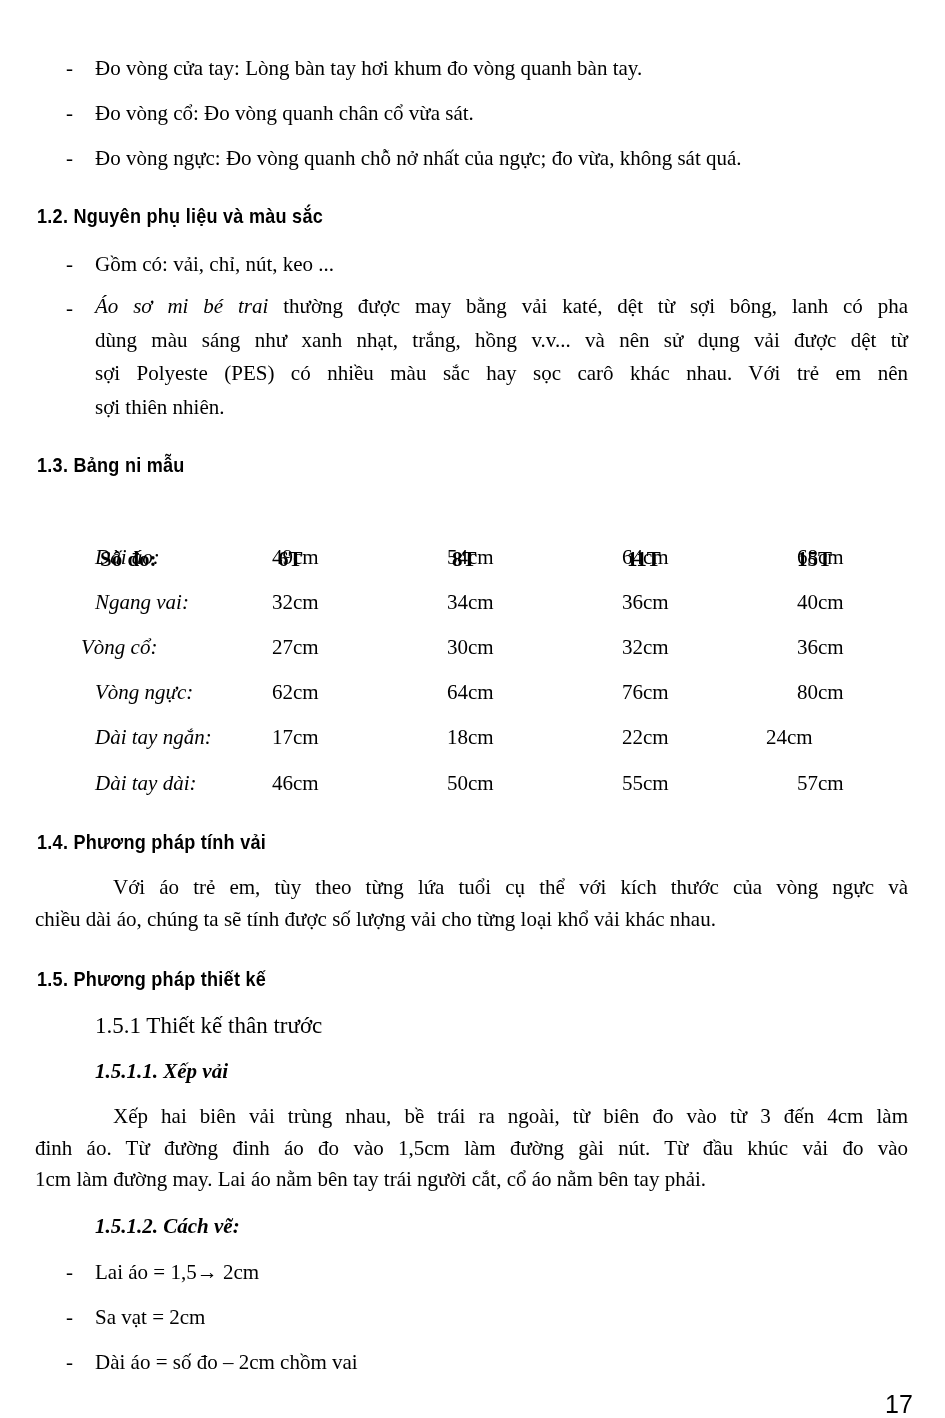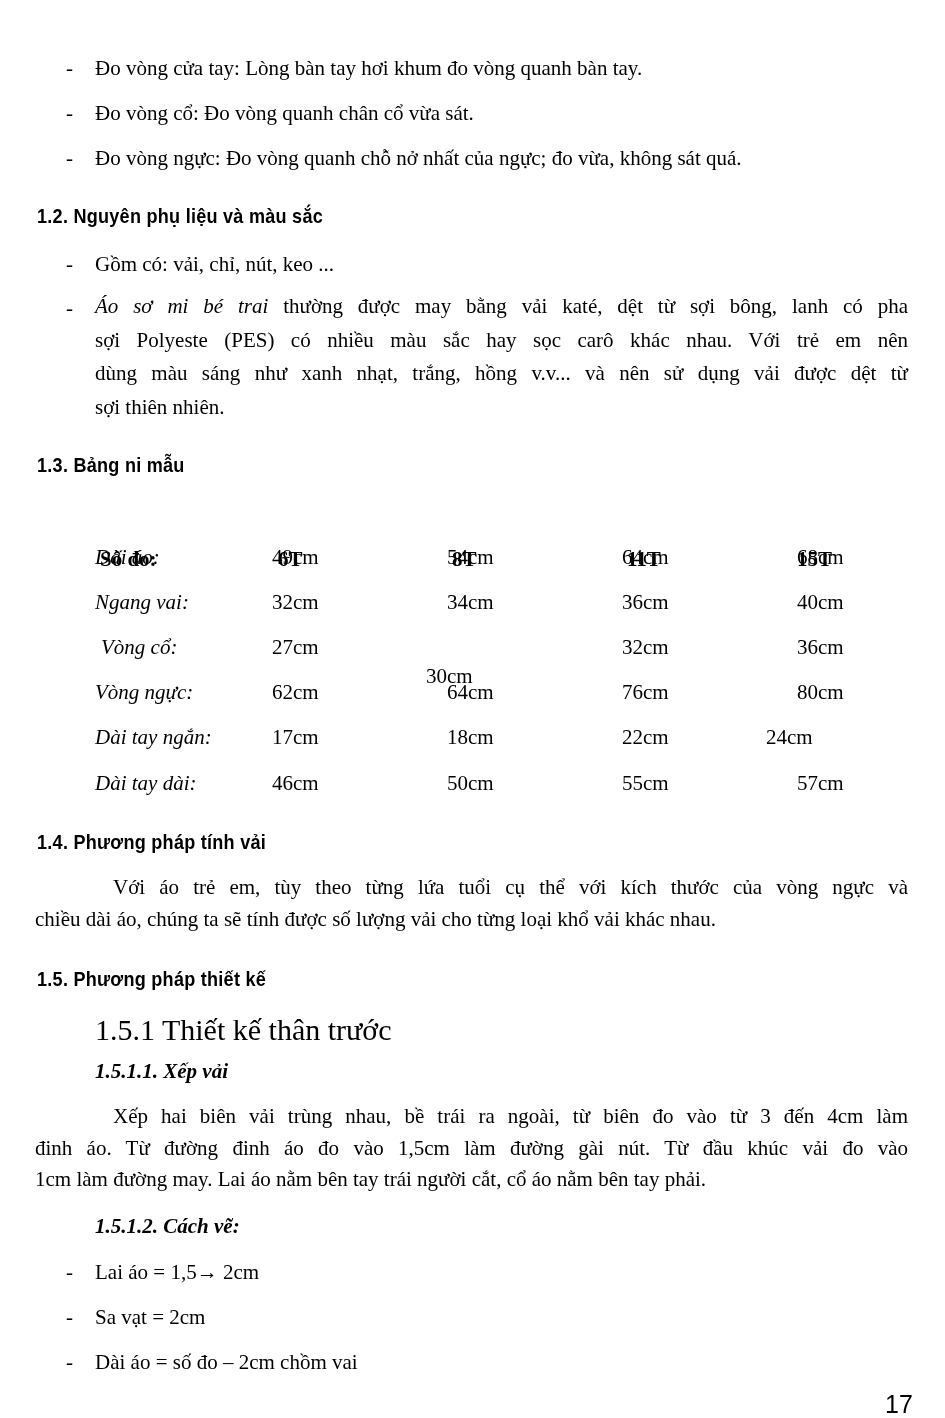--- a/index.html
+++ b/index.html
@@ -72,21 +72,21 @@
   .tbl-cell {
     position: absolute;
     white-space: nowrap;
   }
   .tbl-head { font-weight: bold; margin-top: 47px; }
   .tbl-label { font-style: italic; }
   .subheading {
     position: absolute;
     left: 95px;
     white-space: nowrap;
-    font-size: 30px;
+    font-size: 23px;
   }
   .subsub {
     position: absolute;
     left: 95px;
     white-space: nowrap;
     font-style: italic;
     font-weight: bold;
   }
   .page-number {
     position: absolute;
@@ -114,22 +114,22 @@
 
   <div>
     <div class="heading" style="top:204px;">1.2. Nguyên phụ liệu và màu sắc</div>
 
     <span class="bullet" style="top:252px;">-</span>
     <span class="bullet-text" style="top:252px;">Gồm có: vải, chỉ, nút, keo ...</span>
 
     <span class="bullet" style="top:296px;">-</span>
     <div class="para-block" style="top:290px;">
       <span class="justify-line"><span class="italic">Áo sơ mi bé trai</span><span> thường được may bằng vải katé, dệt từ sợi bông, lanh có pha</span></span>
+      <span class="justify-line">dùng màu sáng như xanh nhạt, trắng, hồng v.v... và nên sử dụng vải được dệt từ</span>
       <span class="justify-line">sợi Polyeste (PES) có nhiều màu sắc hay sọc carô khác nhau. Với trẻ em nên</span>
-      <span class="justify-line">dùng màu sáng như xanh nhạt, trắng, hồng v.v... và nên sử dụng vải được dệt từ</span>
       <span class="last-line">sợi thiên nhiên.</span>
     </div>
   </div>
 
   <div>
     <div class="heading" style="top:453px;">1.3. Bảng ni mẫu</div>
 
     <div>
 
       <div>
@@ -150,23 +150,23 @@
 
       <div>
         <span class="tbl-cell tbl-label" style="left:95px; top:590px;">Ngang vai:</span>
         <span class="tbl-cell" style="left:272px; top:590px;">32cm</span>
         <span class="tbl-cell" style="left:447px; top:590px;">34cm</span>
         <span class="tbl-cell" style="left:622px; top:590px;">36cm</span>
         <span class="tbl-cell" style="left:797px; top:590px;">40cm</span>
       </div>
 
       <div>
-        <span class="tbl-cell tbl-label" style="left:101px; top:635px;font-style:italic;">Vòng cổ:</span>
+        <span class="tbl-cell tbl-label" style="left:81px; top:635px;font-style:italic;">Vòng cổ:</span>
         <span class="tbl-cell" style="left:272px; top:635px;">27cm</span>
-        <span class="tbl-cell" style="left:426px; top:635px;margin-top:29px;">30cm</span>
+        <span class="tbl-cell" style="left:447px; top:635px;">30cm</span>
         <span class="tbl-cell" style="left:622px; top:635px;">32cm</span>
         <span class="tbl-cell" style="left:797px; top:635px;">36cm</span>
       </div>
 
       <div>
         <span class="tbl-cell tbl-label" style="left:95px; top:680px;">Vòng ngực:</span>
         <span class="tbl-cell" style="left:272px; top:680px;">62cm</span>
         <span class="tbl-cell" style="left:447px; top:680px;">64cm</span>
         <span class="tbl-cell" style="left:622px; top:680px;">76cm</span>
         <span class="tbl-cell" style="left:797px; top:680px;">80cm</span>

